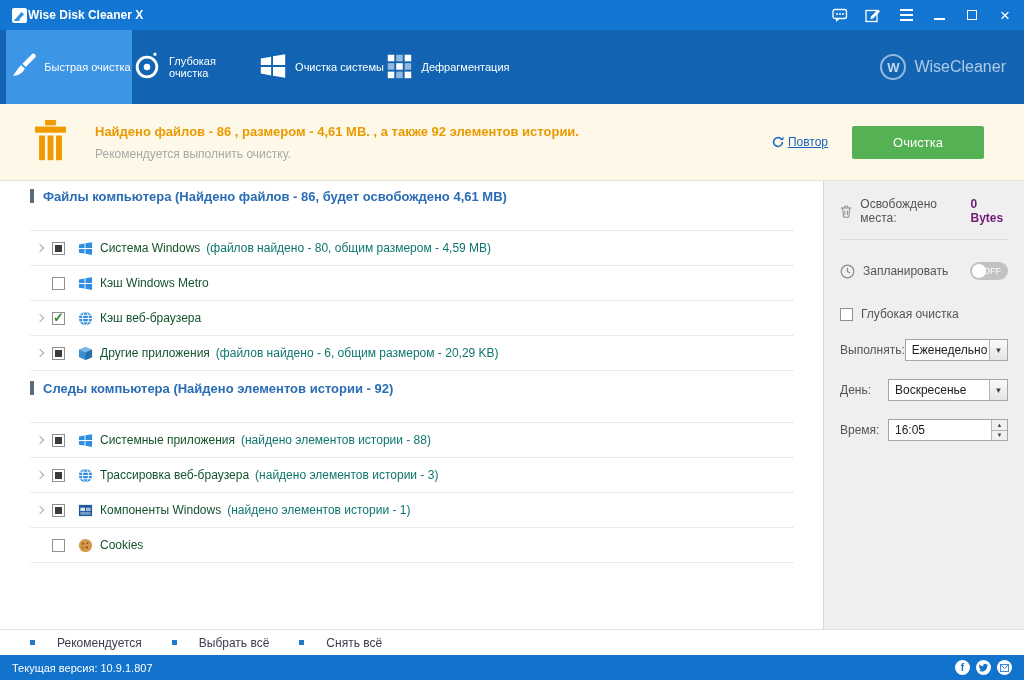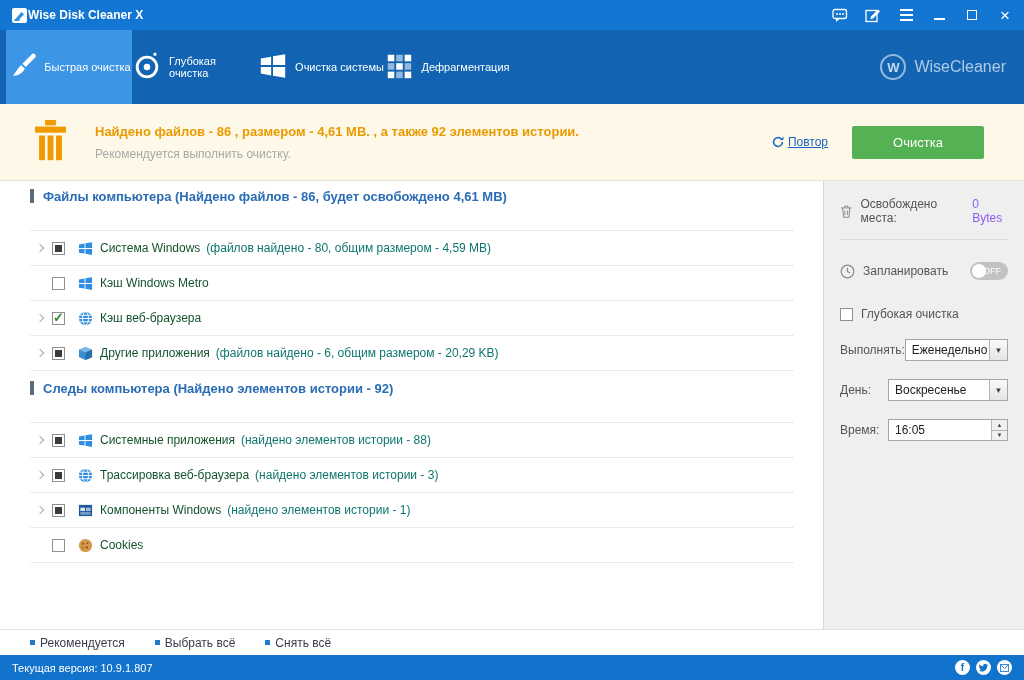--- a/index.html
+++ b/index.html
@@ -48,36 +48,36 @@
   .cb{width:13px;height:13px;border:1px solid #8f8f8f;background:#fff;margin:0 6px 0 2px;position:relative;cursor:pointer;flex:0 0 auto}
   .cb.partial::after{content:"";position:absolute;inset:2px;background:#3b3b3b}
   .cb.checked::after{content:"✓";position:absolute;top:-3px;left:0px;font-size:13px;font-weight:bold;color:#2e8b2e}
   .ticon{width:15px;height:15px;margin:0 7px;display:flex;flex:0 0 auto}
   .tlabel{font-size:12px;color:#14532d}
   .tdetail{font-size:12px;color:#0f766e;margin-left:6px}
 
   
   .sidepanel{width:201px;background:#efefef;border-left:1px solid #d9d9d9;padding:16px 16px 0 16px;flex:0 0 auto}
   .freed{display:flex;align-items:center;gap:8px;font-size:12px;color:#555;padding-bottom:14px;border-bottom:1px solid #dcdcdc}
-  .freed-val{color:#8b5cf6;font-weight:normal}
+  .freed-val{color:#701a75;font-weight:bold}
   .sched{display:flex;align-items:center;gap:8px;margin-top:22px;font-size:12px;color:#555}
   .toggle{margin-left:auto;width:38px;height:18px;border-radius:9px;background:#c2c2c2;position:relative;color:#fff;font-size:9px;font-weight:normal;display:flex;align-items:center;justify-content:flex-end;padding-right:7px;cursor:pointer}
   .toggle::before{content:"";position:absolute;left:2px;top:2px;width:14px;height:14px;border-radius:50%;background:#fff}
   .deep{display:flex;align-items:center;gap:8px;margin-top:27px;font-size:12px;color:#555}
   .cb-plain{width:13px;height:13px;border:1px solid #8f8f8f;background:#fff;cursor:pointer}
   .field{display:flex;align-items:center;margin-top:18px;font-size:12px;color:#555}
   .ctrl{margin-left:auto;width:120px;height:22px;background:#fff;border:1px solid #a6a6a6;display:flex;align-items:center;font-size:12px;color:#222;padding-left:6px;cursor:pointer}
   .dd-arrow{margin-left:auto;width:18px;height:100%;background:linear-gradient(#fbfbfb,#e4e4e4);border-left:1px solid #b5b5b5;display:flex;align-items:center;justify-content:center;font-size:8px;color:#444}
   .spin{margin-left:auto;width:16px;height:100%;display:flex;flex-direction:column;border-left:1px solid #b5b5b5}
   .spin span{flex:1;font-size:6px;display:flex;align-items:center;justify-content:center;background:#f0f0f0;color:#444;cursor:pointer}
   .spin span:first-child{border-bottom:1px solid #b5b5b5}
 
   
   .footerbar{height:26px;background:#fff;border-top:1px solid #e2e2e2;display:flex;align-items:center;padding-left:30px;gap:30px;flex:0 0 auto}
-  .flink{display:flex;align-items:center;gap:5px;font-size:12px;color:#3c3c50;cursor:pointer}
+  .flink{display:flex;align-items:center;gap:22px;font-size:12px;color:#3c3c50;cursor:pointer}
   .fbullet{width:5px;height:5px;background:#1f78c8}
 
   
   .statusbar{height:25px;background:#1273cc;display:flex;align-items:center;color:#fff;font-size:11px;padding:0 12px;flex:0 0 auto}
   .social{margin-left:auto;display:flex;gap:6px;align-items:center}
   .soc{width:15px;height:15px;border-radius:50%;background:#fff;color:#1273cc;font-size:10px;font-weight:bold;display:flex;align-items:center;justify-content:center;cursor:pointer}
 </style>
 </head>
 <body>
 

